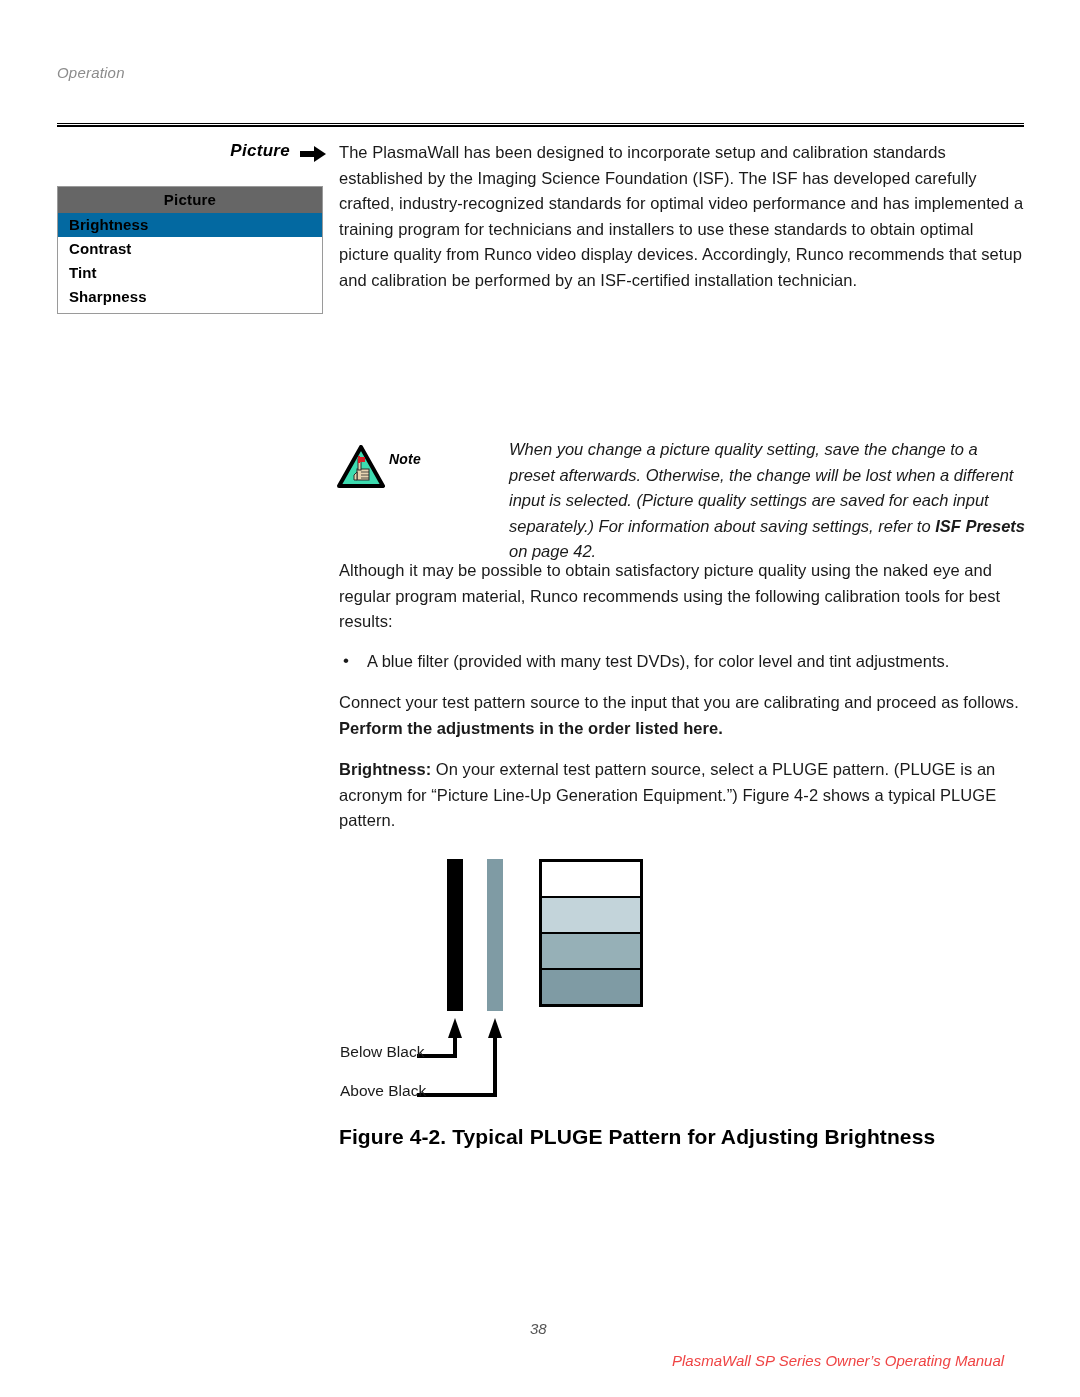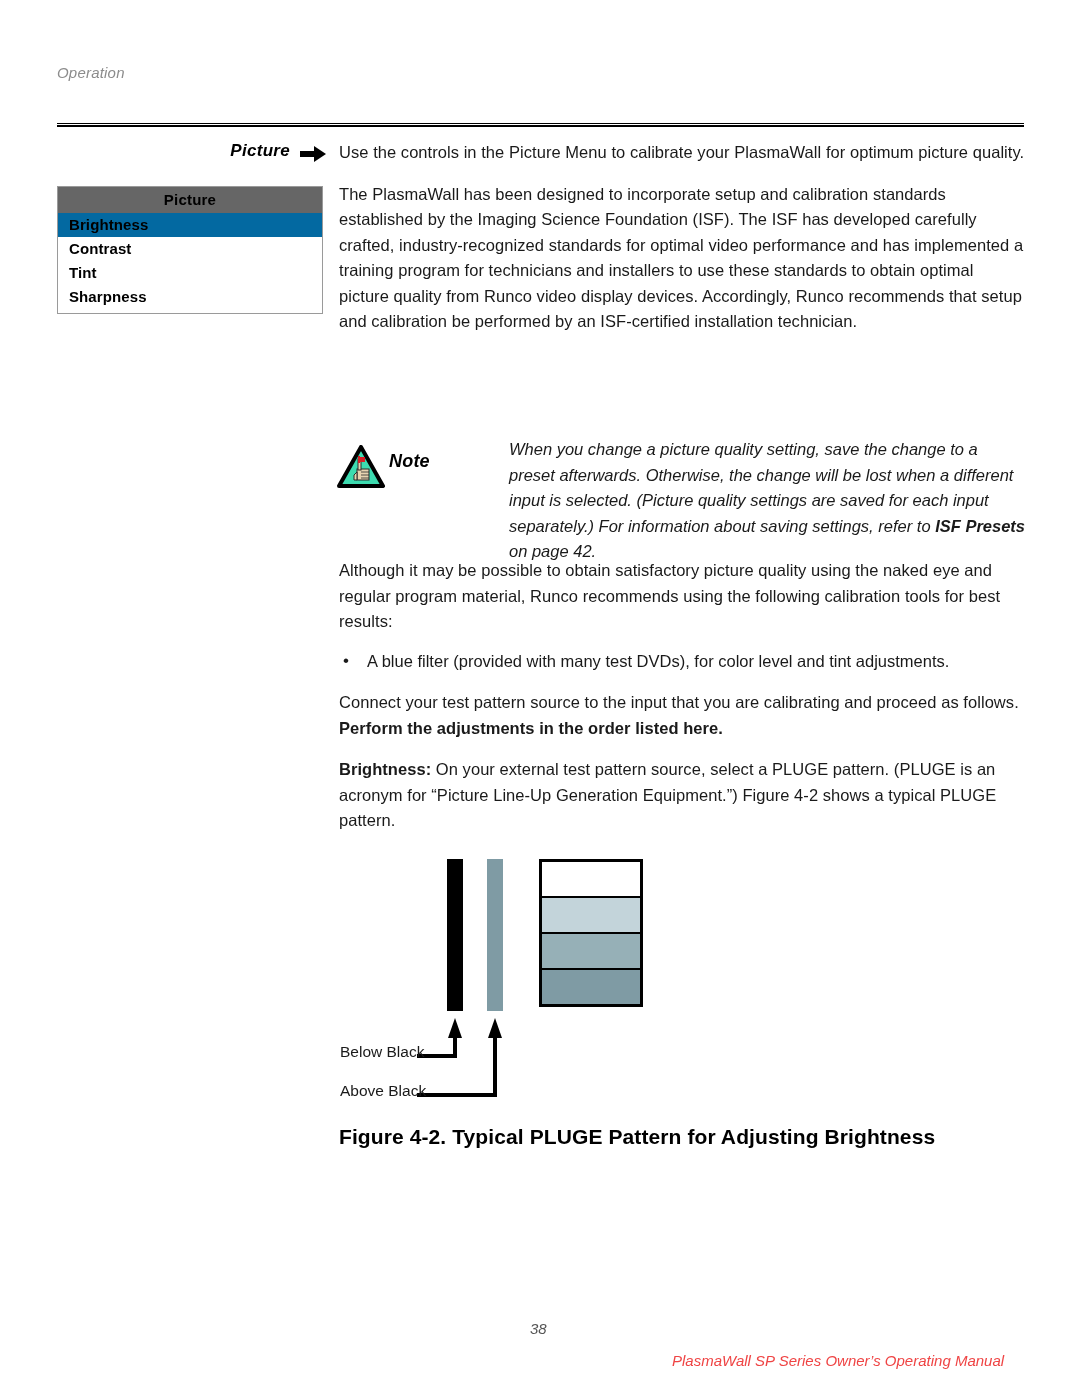--- a/index.html
+++ b/index.html
@@ -123,21 +123,21 @@
     position: absolute;
     left: 0px;
     top: 8px;
     width: 48px;
     height: 44px;
   }
   .note-word {
     position: absolute;
     left: 52px;
     top: 14px;
-    font-size: 18px;
+    font-size: 14px;
     font-weight: bold;
     font-style: italic;
     letter-spacing: .2px;
   }
   .note-text {
     position: absolute;
     left: 172px;
     top: 0px;
     width: 518px;
     font-size: 16.5px;
@@ -257,21 +257,20 @@
   <div class="osd-title">Picture</div>
   <div class="osd-list">
     <div class="osd-item selected">Brightness</div>
     <div class="osd-item">Contrast</div>
     <div class="osd-item">Tint</div>
     <div class="osd-item">Sharpness</div>
   </div>
 </div>
 
 <div class="body-col">
-  <p>Use the controls in the Picture Menu to calibrate your PlasmaWall for optimum picture quality.</p>
   <p>The PlasmaWall has been designed to incorporate setup and calibration standards established by the Imaging Science Foundation (ISF). The ISF has developed carefully crafted, industry-recognized standards for optimal video performance and has implemented a training program for technicians and installers to use these standards to obtain optimal picture quality from Runco video display devices. Accordingly, Runco recommends that setup and calibration be performed by an ISF-certified installation technician.</p>
 </div>
 
 <div class="note-block">
   <div class="note-icon">
     <svg width="48" height="44" viewBox="0 0 48 44">
       <path d="M24 2 L46 41 L2 41 Z" fill="#3ddbb0" stroke="#000000" stroke-width="4" stroke-linejoin="round"></path>
       <g>
         <rect x="20" y="24" width="12" height="11" fill="#e8d4b0" stroke="#2a2a2a" stroke-width="1"></rect>
         <path d="M20 27 L17 30 L17 35 L20 35 Z" fill="#e8d4b0" stroke="#2a2a2a" stroke-width="1"></path>

